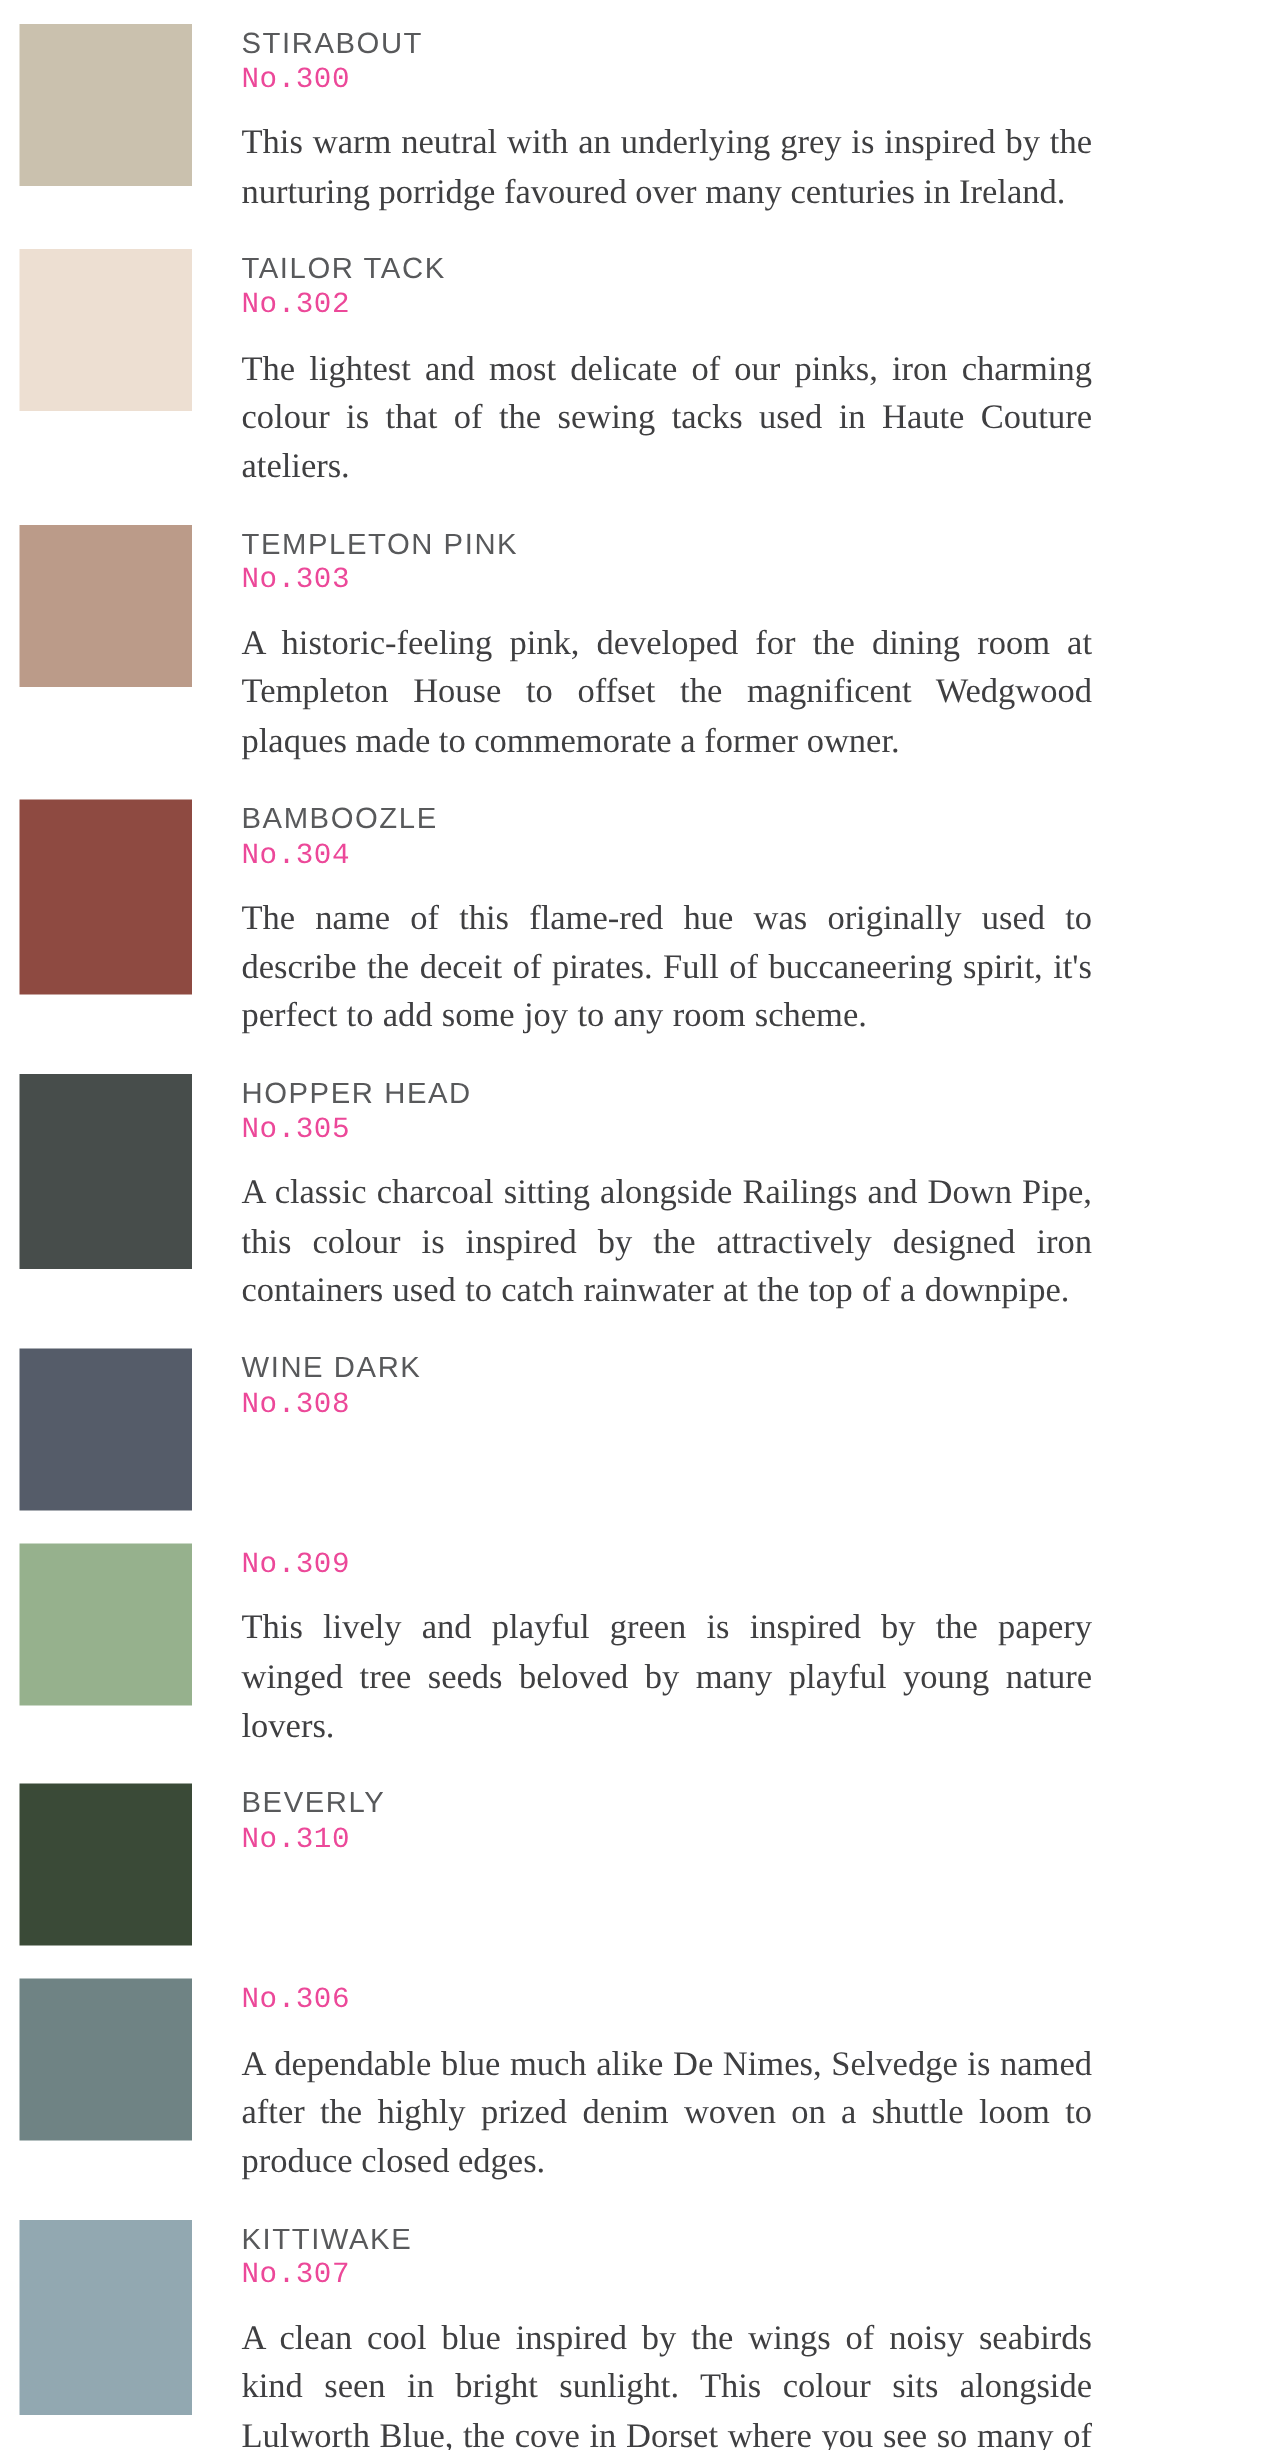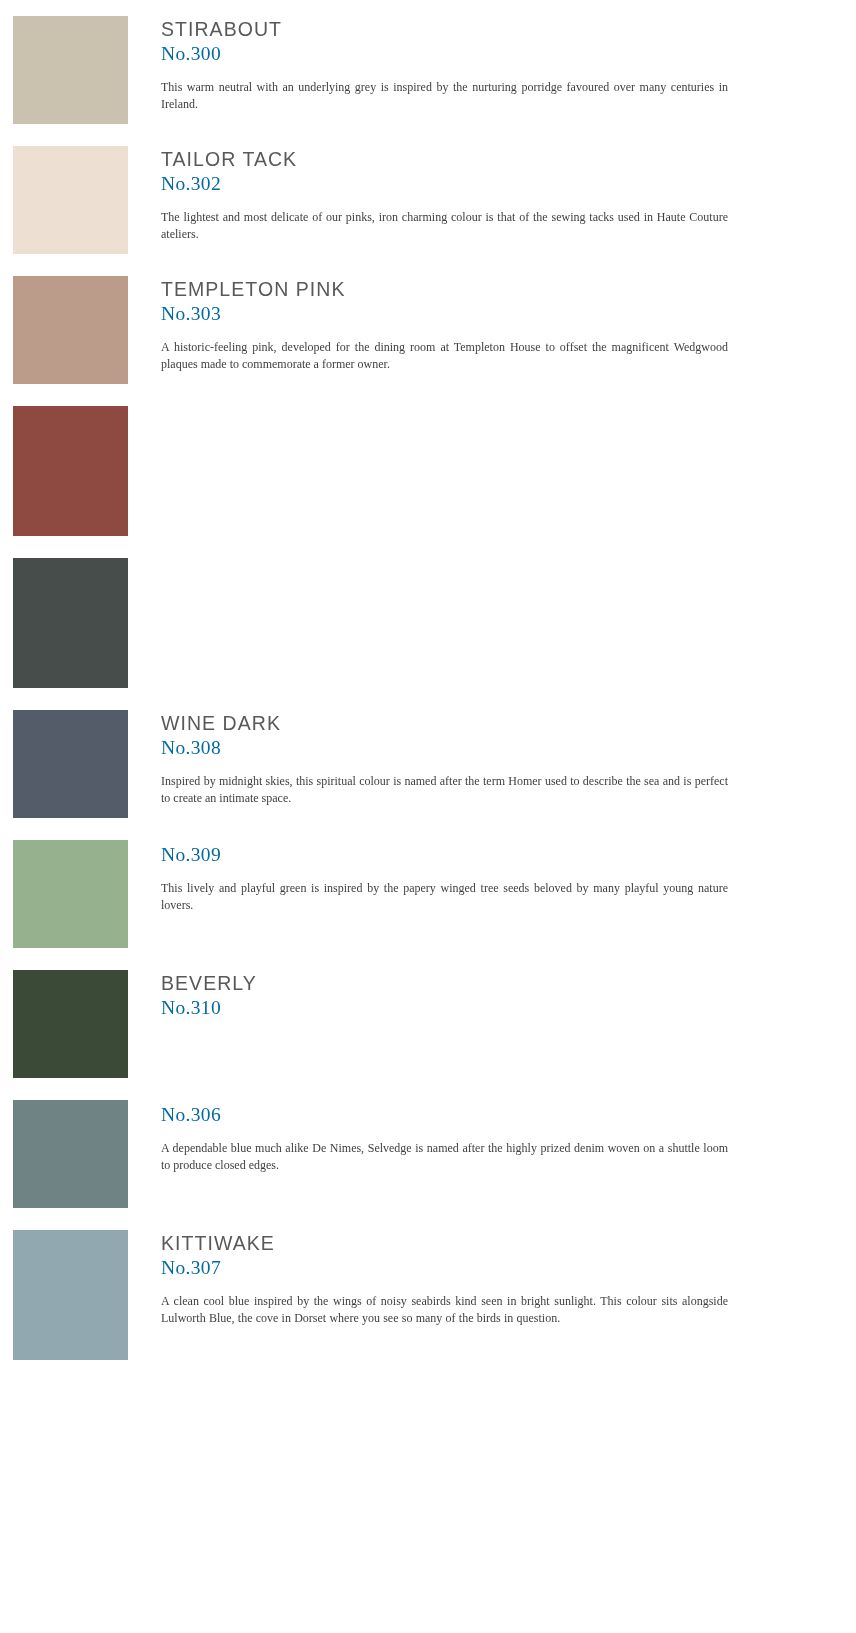--- a/index.html
+++ b/index.html
@@ -48,31 +48,31 @@
     font-family: "Liberation Sans", sans-serif;
     font-size: 19.5px;
     font-weight: 400;
     letter-spacing: 1.05px;
     color: #58595b;
     line-height: 1.17;
     text-transform: uppercase;
     margin: 0;
   }
   .colour-number {
-    font-family: Liberation Serif, serif;
+    font-family: Liberation Mono, monospace;
     font-size: 19.5px;
     font-weight: 400;
     letter-spacing: 0.35px;
-    color: #0369a1;
+    color: #ec4899;
     line-height: 1.3;
     margin: 0 0 13px 0;
   }
   .description {
     font-family: "Liberation Serif", serif;
-    font-size: 12px;
+    font-size: 23px;
     line-height: 1.42;
     color: #3f3f41;
     text-align: justify;
     text-justify: inter-word;
     margin: 0;
     hyphens: none;
   }
   .description.justified-tight {
     word-spacing: 0.02em;
   }
@@ -109,34 +109,43 @@
         <div class="info-col">
           <p class="colour-name">TEMPLETON PINK</p>
           <p class="colour-number">No.303</p>
           <p class="description">A historic-feeling pink, developed for the dining room at Templeton House to offset the magnificent Wedgwood plaques made to commemorate a former owner.</p>
         </div>
       </div>
       <div class="entry tall">
         <div class="swatch-col">
           <div class="swatch" style="background-color: rgb(142, 74, 65);"></div>
         </div>
+        <div class="info-col">
+          <p class="colour-name">BAMBOOZLE</p>
+          <p class="colour-number">No.304</p>
+          <p class="description justified-tight">The name of this flame-red hue was originally used to describe the deceit of pirates. Full of buccaneering spirit, it's perfect to add some joy to any room scheme.</p>
+        </div>
       </div>
       <div class="entry tall">
         <div class="swatch-col">
           <div class="swatch" style="background-color: rgb(71, 77, 75);"></div>
+        </div>
+        <div class="info-col">
+          <p class="colour-name">HOPPER HEAD</p>
+          <p class="colour-number">No.305</p>
+          <p class="description justified-tight">A classic charcoal sitting alongside Railings and Down Pipe, this colour is inspired by the attractively designed iron containers used to catch rainwater at the top of a downpipe.</p>
         </div>
       </div>
       <div class="entry">
         <div class="swatch-col">
           <div class="swatch" style="background-color: rgb(85, 92, 105);"></div>
         </div>
         <div class="info-col">
           <p class="colour-name">WINE DARK</p>
           <p class="colour-number">No.308</p>
-          <p class="description">Inspired by midnight skies, this spiritual colour is named after the term Homer used to describe the sea and is perfect to create an intimate space.</p>
         </div>
       </div>
       <div class="entry">
         <div class="swatch-col">
           <div class="swatch" style="background-color: rgb(150, 177, 141);"></div>
         </div>
         <div class="info-col">
           <p class="colour-number">No.309</p>
           <p class="description">This lively and playful green is inspired by the papery winged tree seeds beloved by many playful young nature lovers.</p>
         </div>

